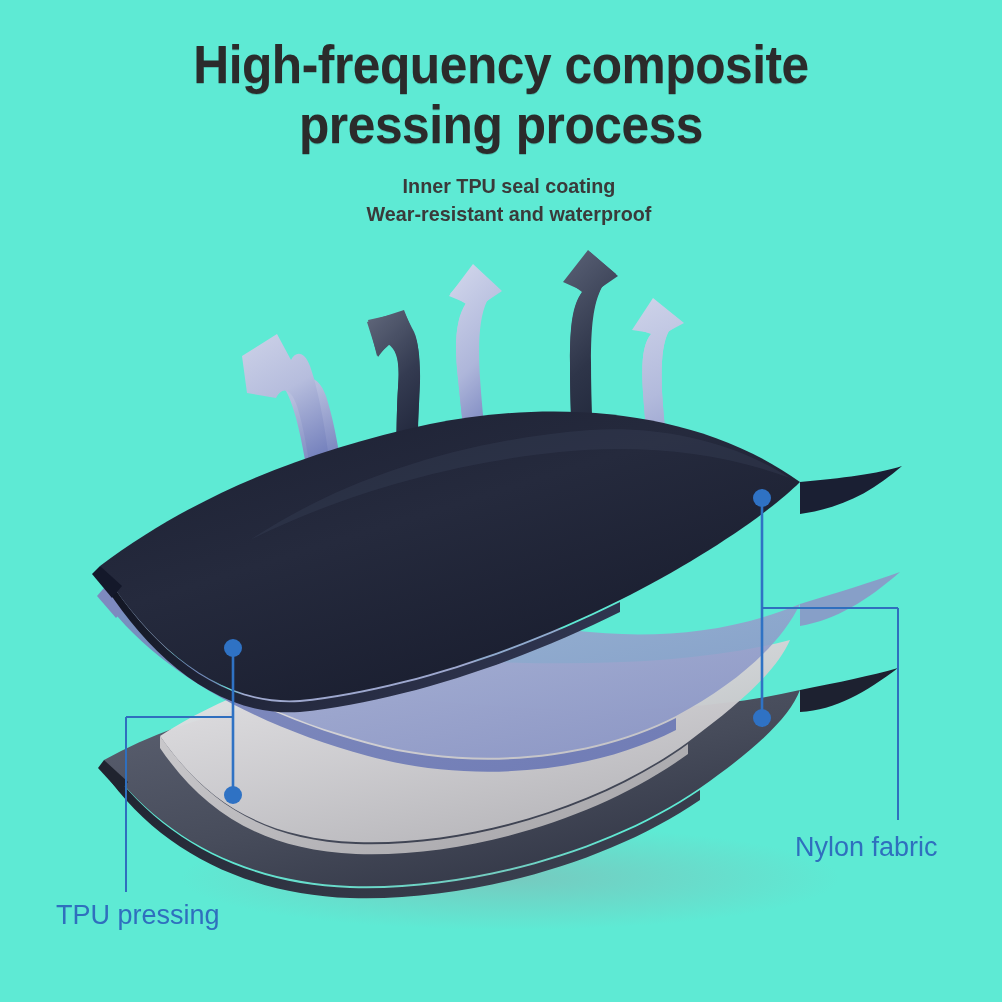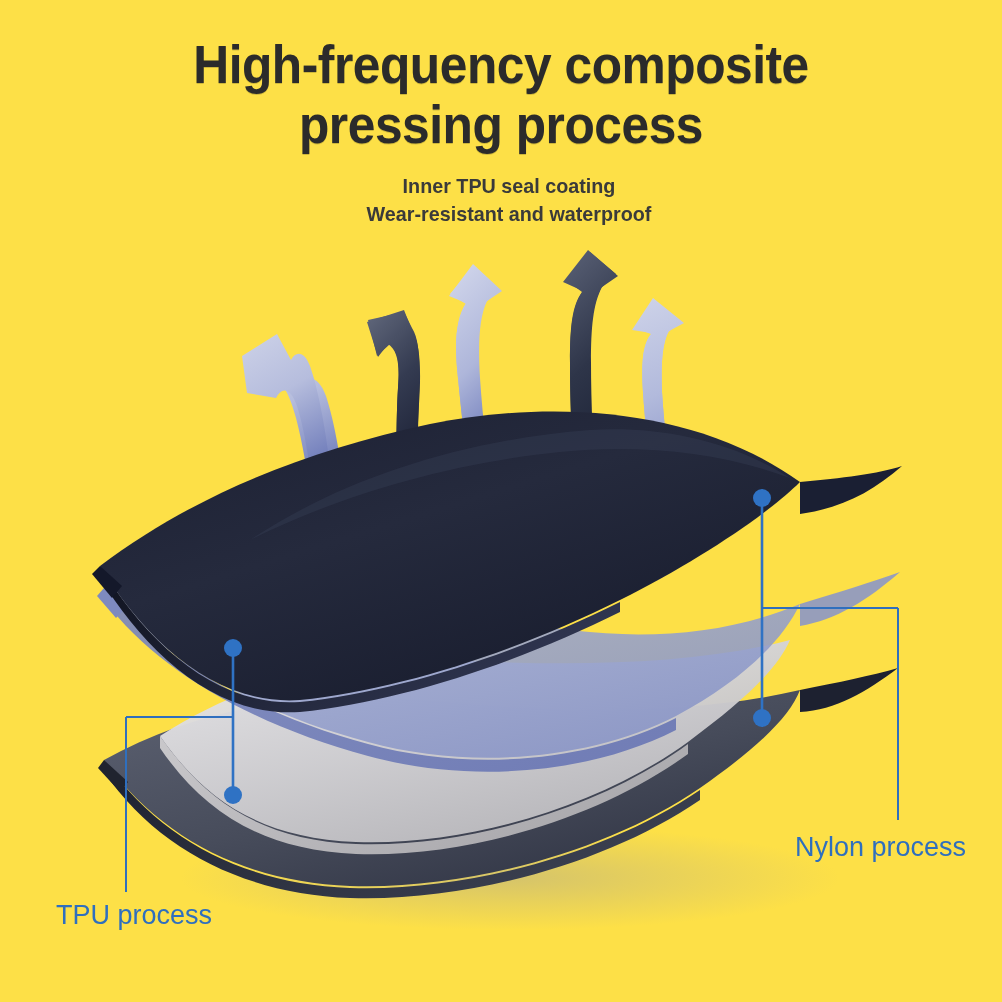--- a/index.html
+++ b/index.html
@@ -5,21 +5,21 @@
 <style>
   html, body {
     margin: 0;
     padding: 0;
     background: #ffffff;
   }
   .poster {
     position: relative;
     width: 1002px;
     height: 1002px;
-    background: #fde047;
+    background: #5eead4;
     overflow: hidden;
     font-family: "Liberation Sans", "DejaVu Sans", sans-serif;
   }
 
   
   .heading-block {
     position: absolute;
     left: 0;
     top: 34px;
     width: 1002px;
@@ -396,17 +396,17 @@
   <div class="heading-block">
     <span class="title-line">High-frequency composite</span>
     <span class="title-line">pressing process</span>
   </div>
 
   <div class="subtitle-block">
     <span class="subtitle-line">Inner TPU seal coating</span>
     <span class="subtitle-line">Wear-resistant and waterproof</span>
   </div>
 
-  <div class="callout-label callout-left">TPU process</div>
-
-  <div class="callout-label callout-right">Nylon process</div>
+  <div class="callout-label callout-left">TPU pressing</div>
+
+  <div class="callout-label callout-right">Nylon fabric</div>
 
 </div>
 
 </body></html>

